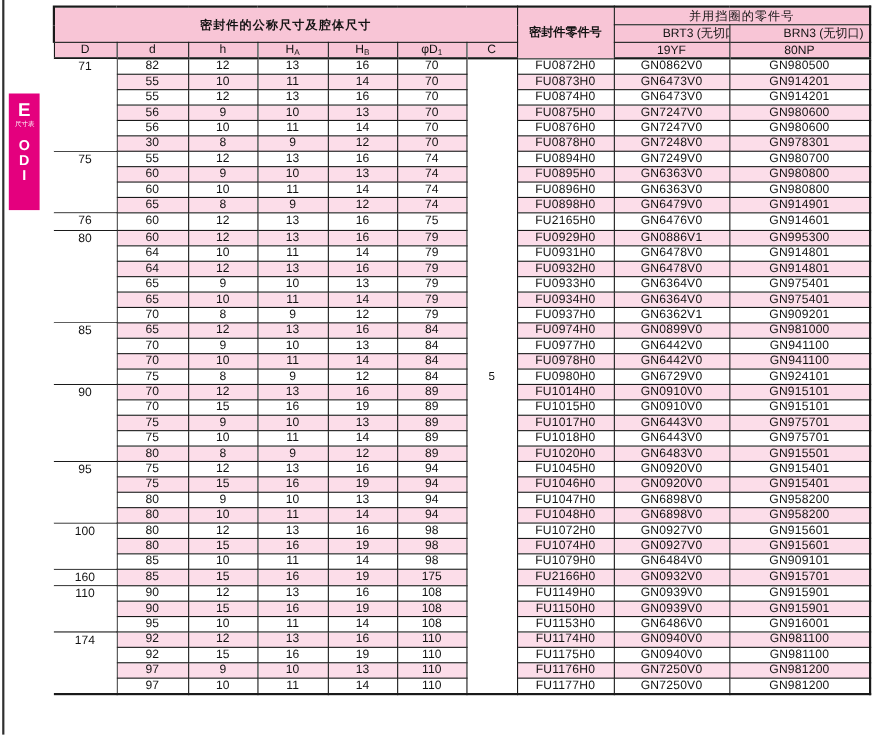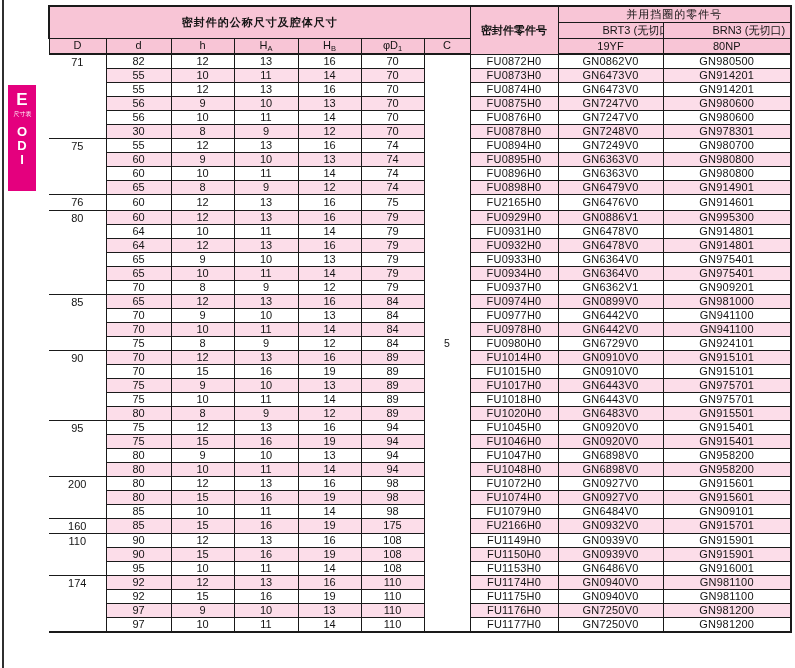--- a/index.html
+++ b/index.html
@@ -415,21 +415,21 @@
         <td>80</td>
         <td>10</td>
         <td>11</td>
         <td>14</td>
         <td>94</td>
         <td class="part">FU1048H0</td>
         <td class="part">GN6898V0</td>
         <td class="part">GN958200</td>
       </tr>
       <tr>
-        <td class="dcol" rowspan="3">200</td>
+        <td class="dcol" rowspan="3">100</td>
         <td>80</td>
         <td>12</td>
         <td>13</td>
         <td>16</td>
         <td>98</td>
         <td class="part">FU1072H0</td>
         <td class="part">GN0927V0</td>
         <td class="part">GN915601</td>
       </tr>
       <tr class="stripe">

